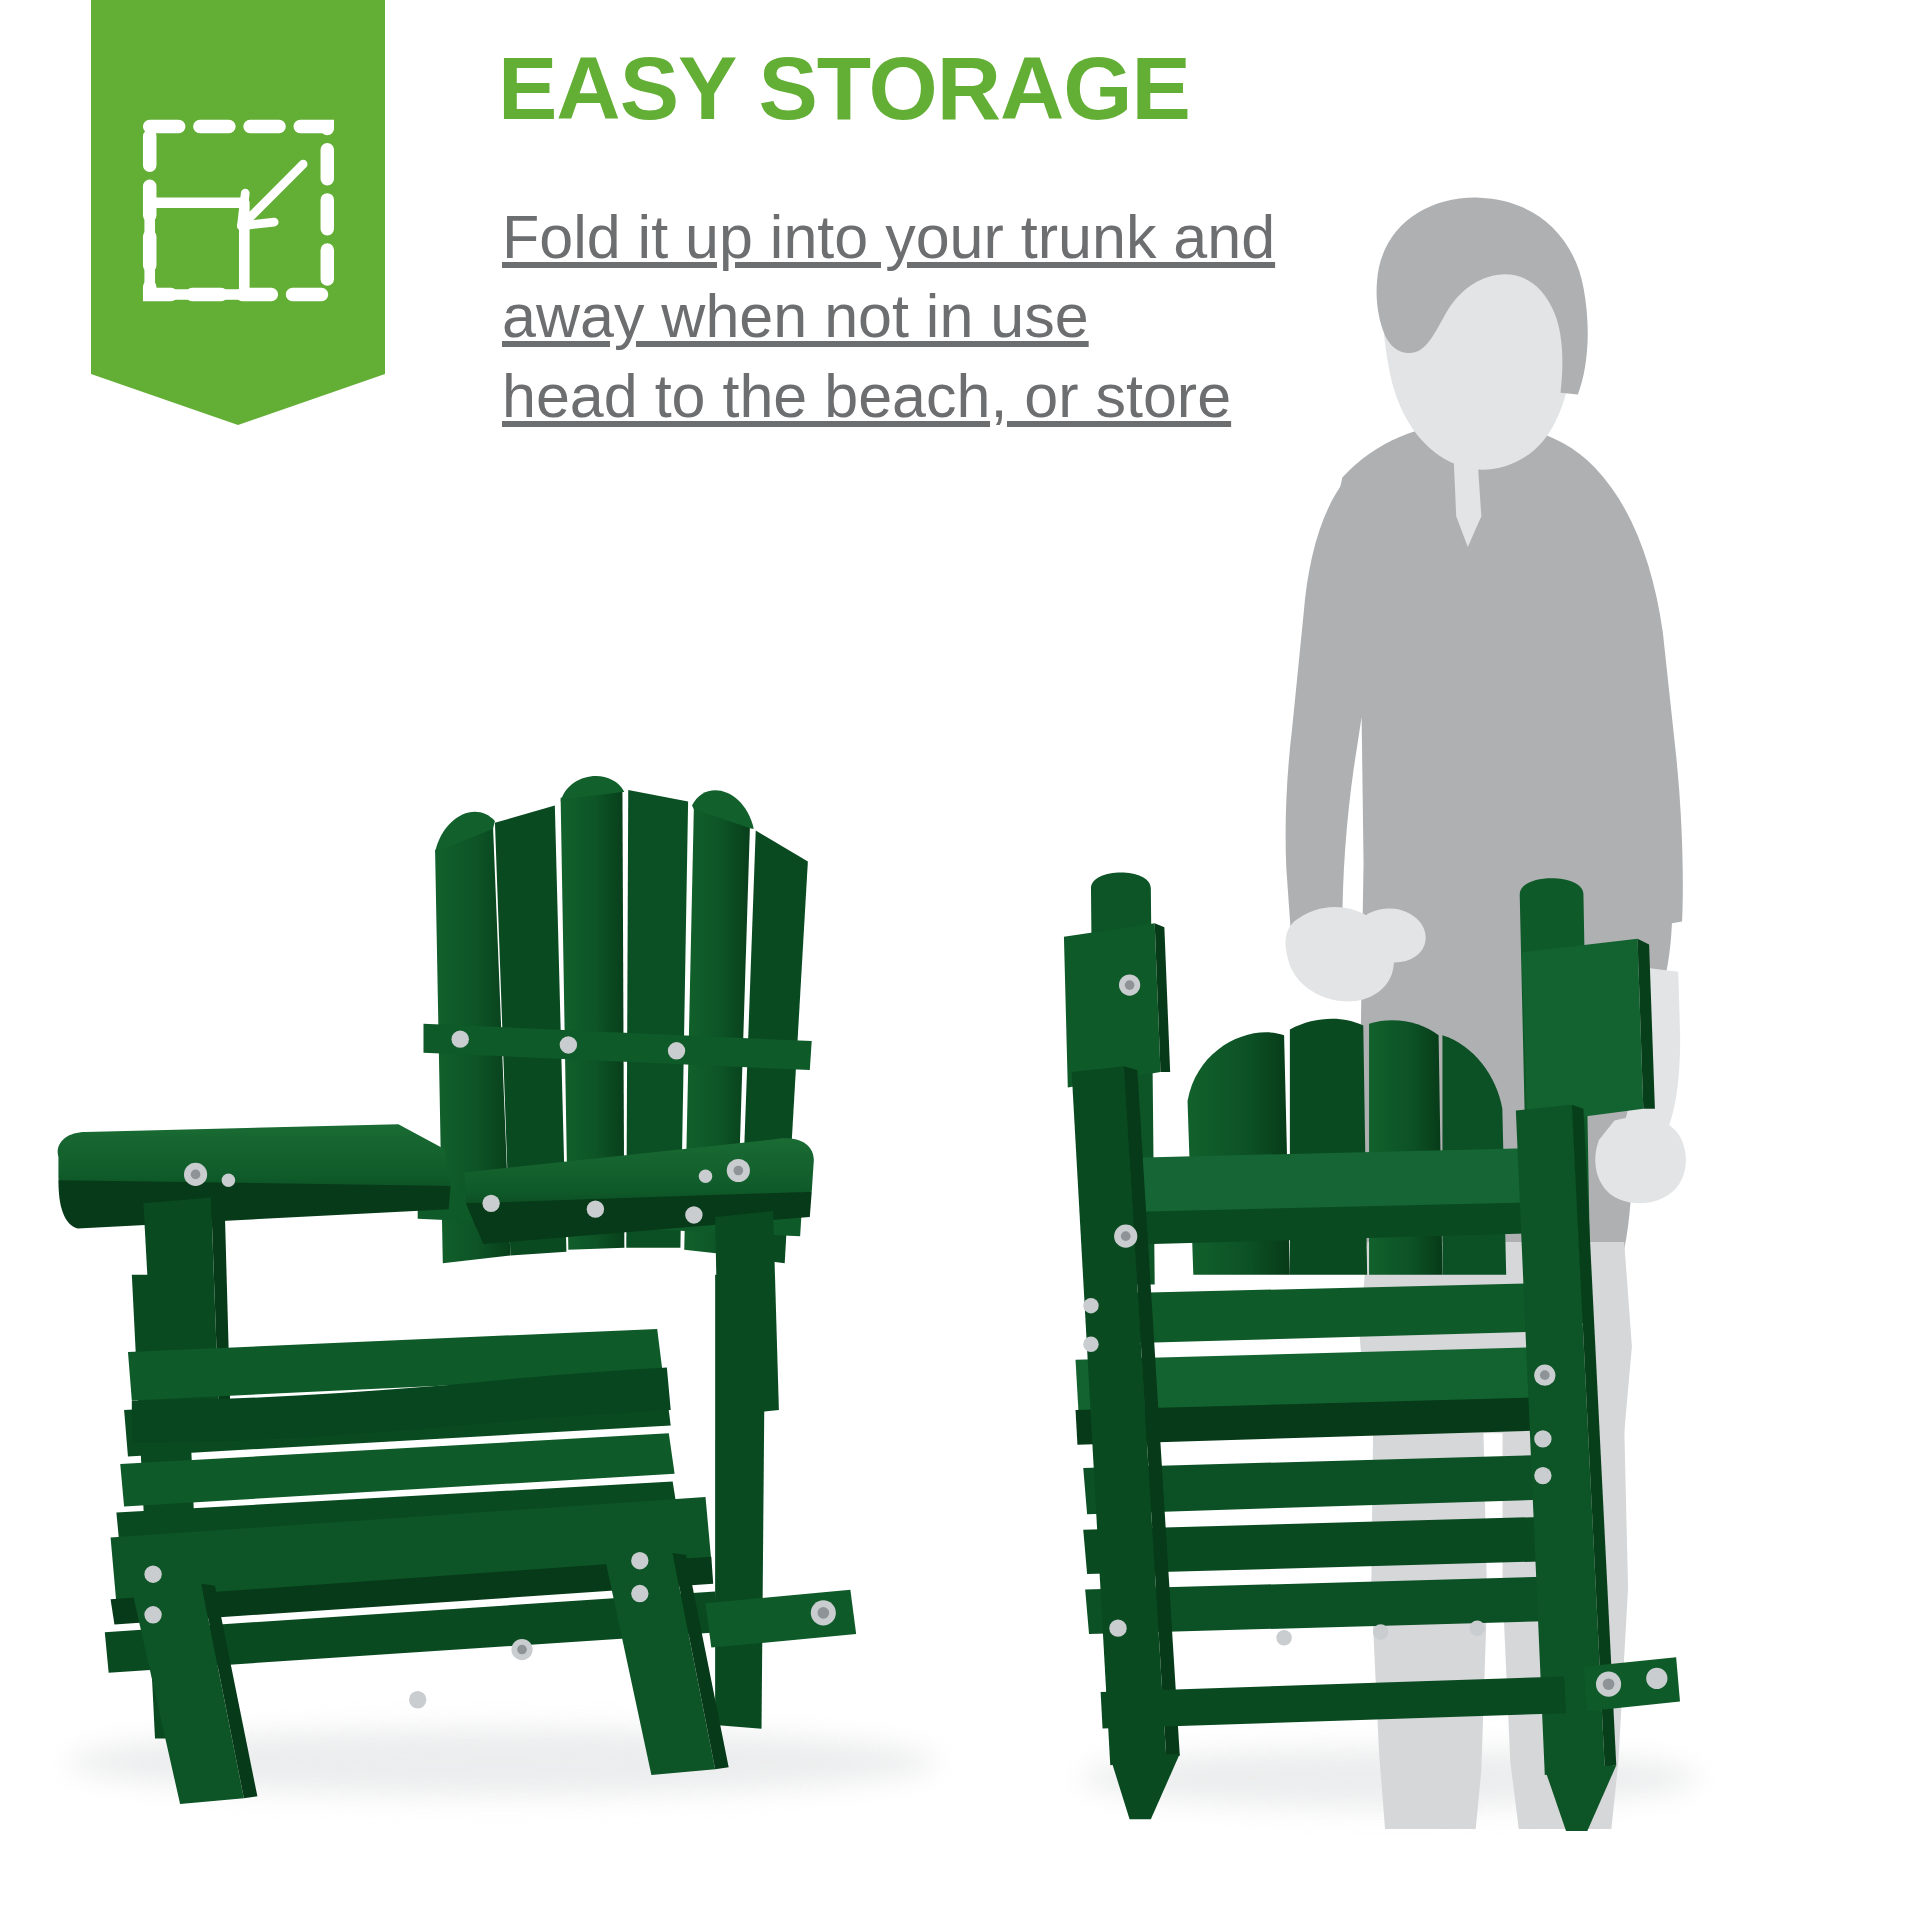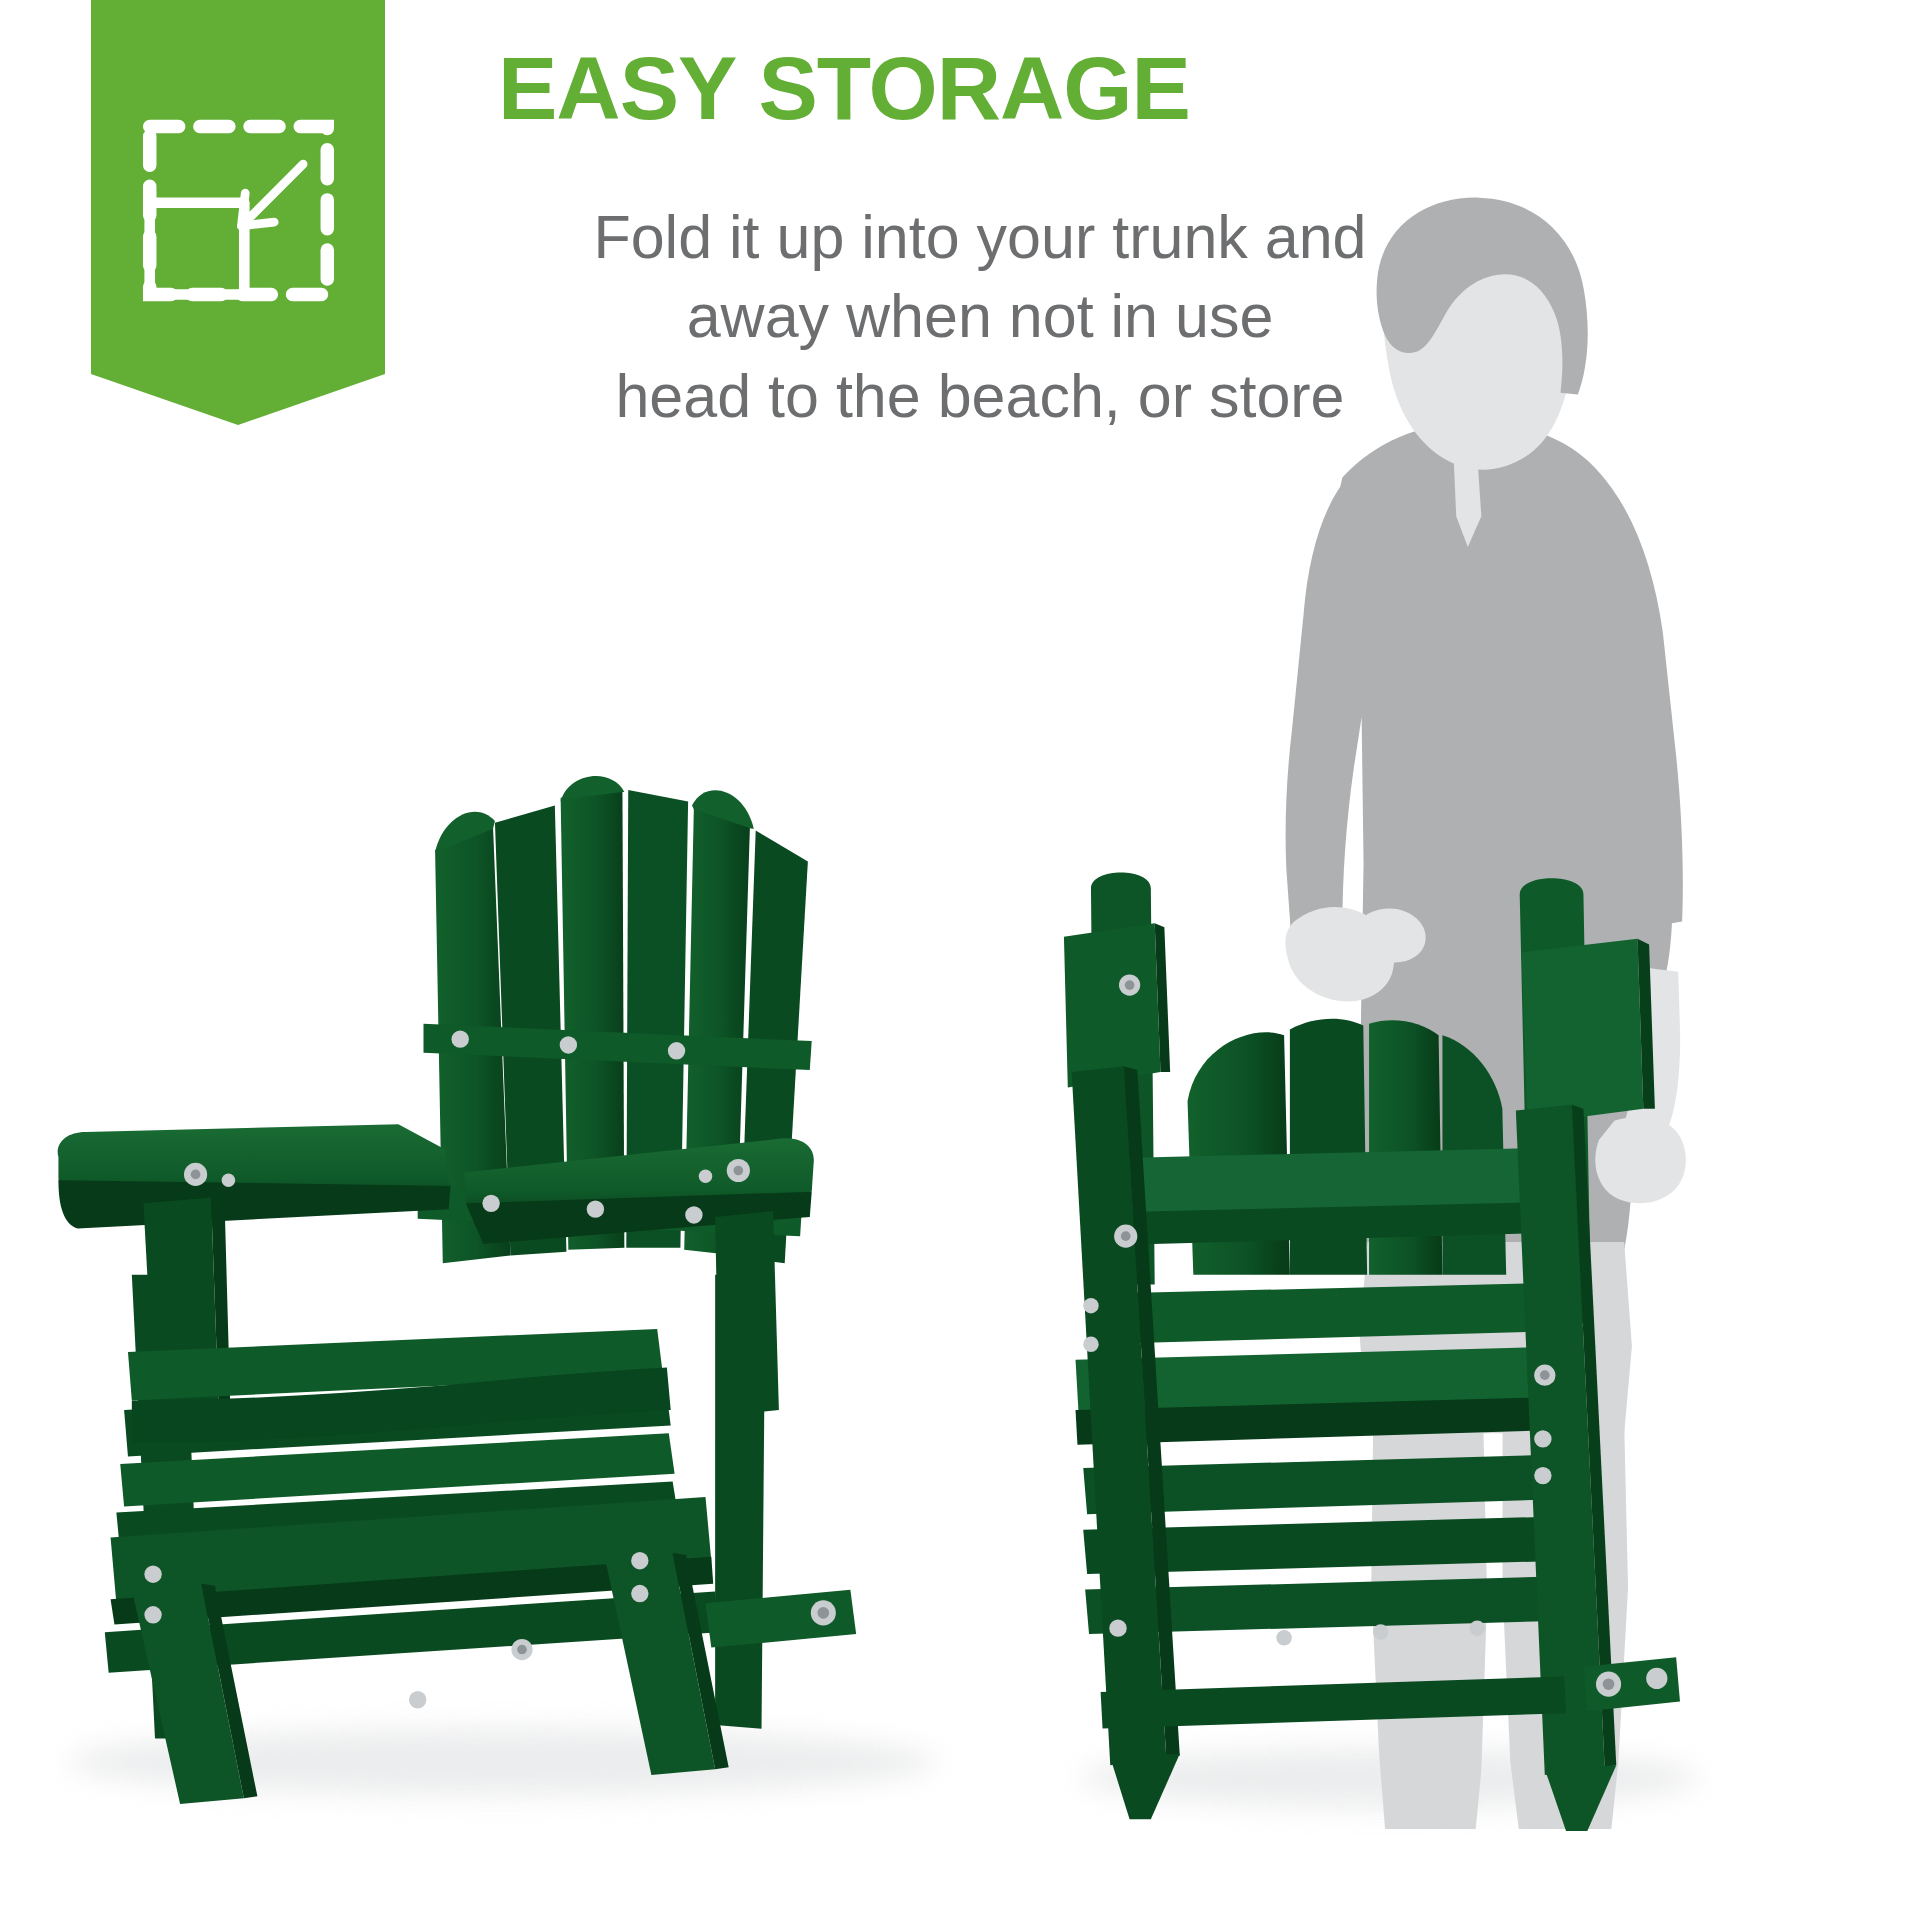--- a/index.html
+++ b/index.html
@@ -4,21 +4,21 @@
 <title>Easy Storage Product Feature</title>
 <style>
   * { margin:0; padding:0; box-sizing:border-box; }
   html, body { width:1931px; height:1931px; }
   body {
     background:#ffffff;
     font-family:"Liberation Sans", sans-serif;
     position:relative;
     overflow:hidden;
   }
-  #stage { position:absolute; inset:0; width:1762px; height:1931px;text-align:center; }
+  #stage { position:absolute; inset:0; width:1762px; height:1931px; }
 
   
   .banner {
     position:absolute;
     left:91px; top:0;
     width:294px; height:425px;
     background:var(--brand, #63af36);
     -webkit-clip-path: polygon(0 0, 100% 0, 100% 88%, 50% 100%, 0 88%);
     clip-path: polygon(0 0, 100% 0, 100% 88%, 50% 100%, 0 88%);
   }
@@ -41,21 +41,21 @@
   }
   .body-copy {
     position:absolute;
     left:502px; top:198px;
     width:956px;
     font-size:61px;
     font-weight:300;
     line-height:1.30;
     color:#6d6e70;
   }
-  .body-copy span { display:block; white-space:nowrap; }
+  .body-copy span { display:block; white-space:nowrap;text-decoration:underline; }
 
   
   .person { position:absolute; left:1178px; top:188px; width:541px; height:1641px; }
 
   
   .chair-open   { position:absolute; left:39px;   top:734px;  width:966px; height:1072px; }
   .chair-folded { position:absolute; left:1062px; top:869px;  width:618px;  height:966px; }
 
   .shadow-blob {
     position:absolute;

